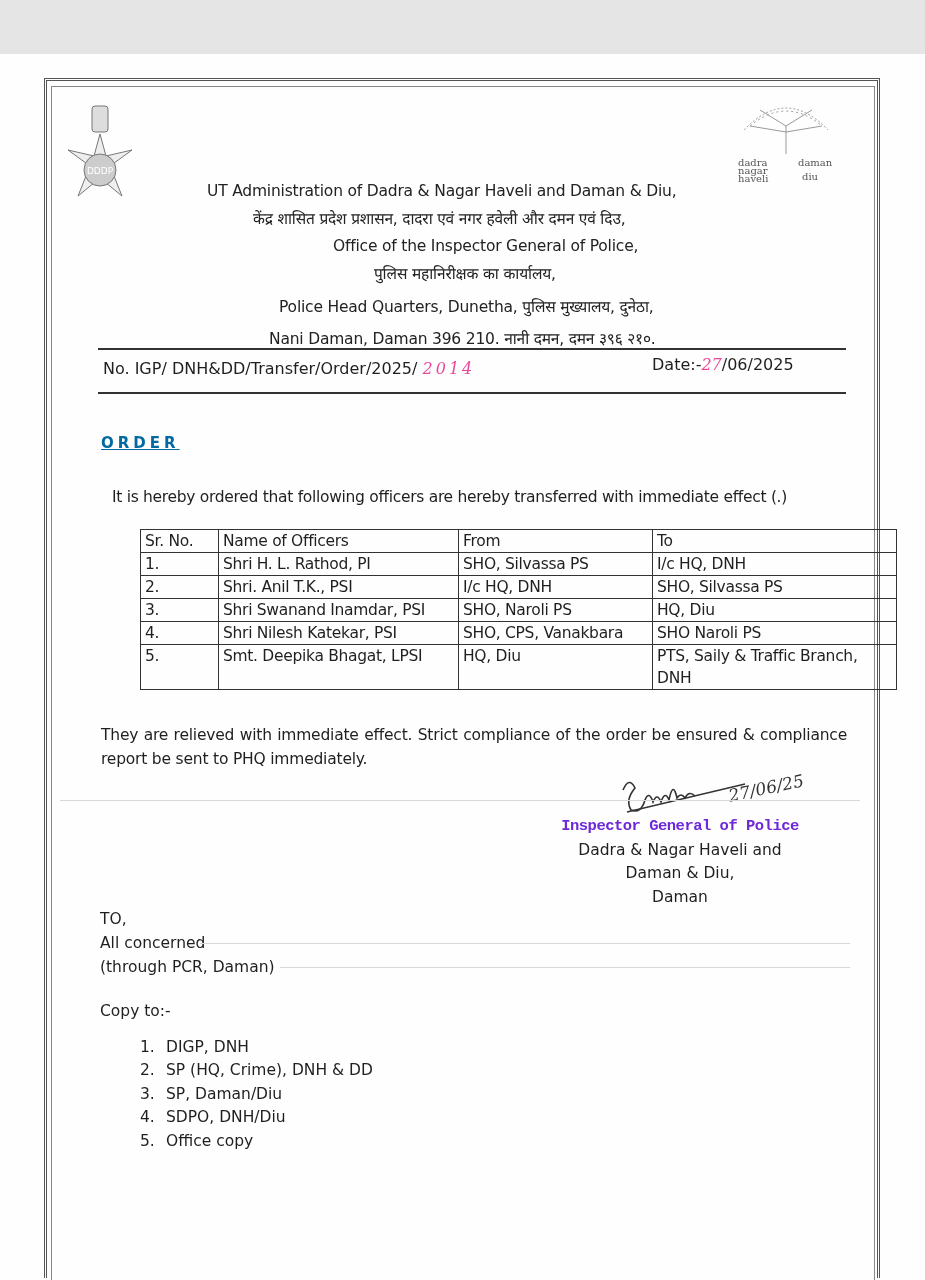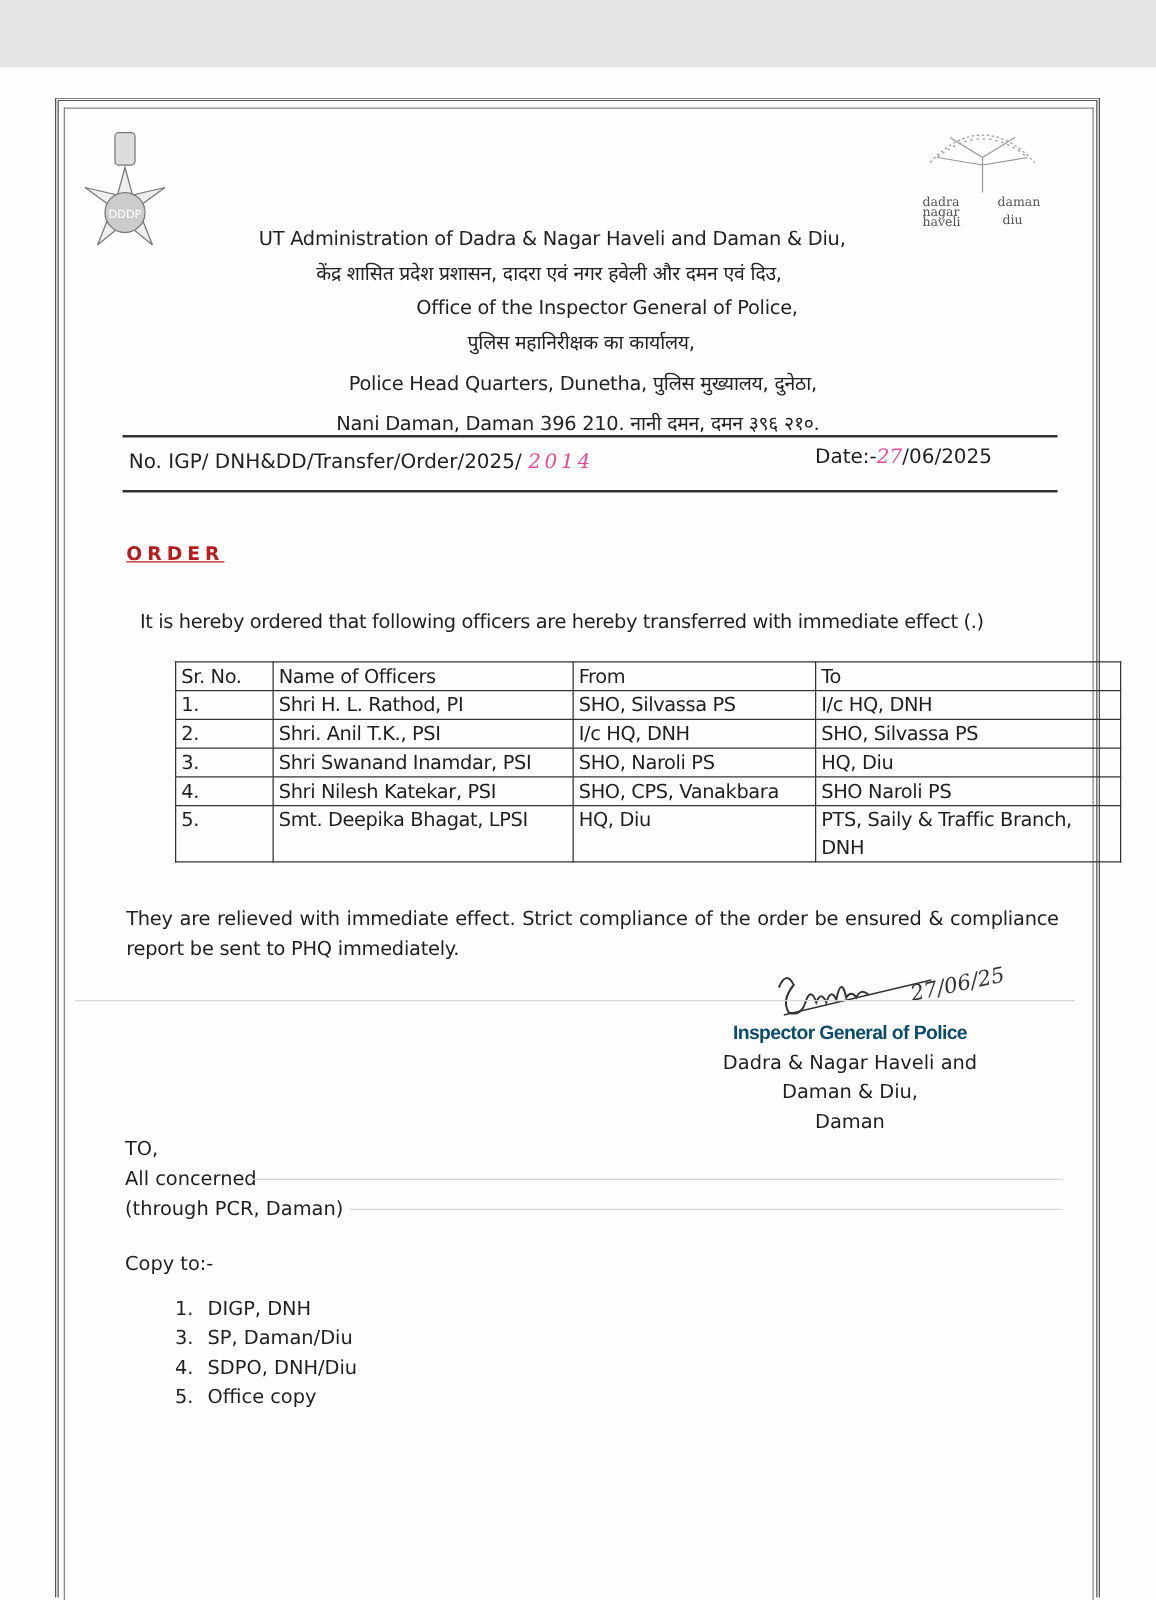--- a/index.html
+++ b/index.html
@@ -20,34 +20,34 @@
     border-left: 1px solid #888; border-right: 1px solid #888; border-top: 1px solid #888;
   }
   .emblem { position: absolute; left: 60px; top: 100px; width: 80px; height: 120px; }
   .ut-logo { position: absolute; left: 730px; top: 96px; width: 112px; height: 92px; }
   .ut-logo .t { position: absolute; font-family: "DejaVu Serif", serif; font-size: 10px; color: #555; line-height: 10px; }
   .hdr { position: absolute; font-size: 15.5px; color: #222; white-space: nowrap; letter-spacing: -0.2px; }
   .rule { position: absolute; left: 98px; width: 748px; background: #333; }
   .refno { position: absolute; left: 103px; top: 359px; font-size: 16px; }
   .hand { font-family: "DejaVu Serif", serif; font-style: italic; color: #ec4899; letter-spacing: 3px; }
   .date { position: absolute; left: 652px; top: 355px; font-size: 16px; }
-  .order-title { position: absolute; left: 101px; top: 434px; font-size: 15px; font-weight: bold; letter-spacing: 4px; text-decoration: underline; color: #b91c1c; }
+  .order-title { position: absolute; left: 101px; top: 434px; font-size: 15px; font-weight: bold; letter-spacing: 4px; text-decoration: underline; color: #0369a1; }
   .para { position: absolute; left: 112px; top: 488px; font-size: 15.5px; letter-spacing: -0.3px; }
   table.officers {
     position: absolute; left: 94px; top: 529px; width: 757px;
     border-collapse: collapse; font-size: 15.5px; letter-spacing: -0.3px; margin-left: 46px;
   }
   table.officers td, table.officers th {
     border: 1.5px solid #333; padding: 0 4px; text-align: left; font-weight: normal;
     vertical-align: top; line-height: 22px;
   }
   .relieved { position: absolute; left: 101px; top: 723px; width: 746px; font-size: 15.5px; line-height: 24px; text-align: justify; letter-spacing: -0.2px; }
   .sig { position: absolute; left: 615px; top: 770px; width: 210px; height: 50px; }
   .sig-block { position: absolute; left: 520px; top: 815px; width: 320px; text-align: center; font-size: 15.5px; line-height: 23.5px; }
-  .sig-title { font-family: Liberation Sans, sans-serif; font-weight: bold; font-size: 15.5px; color: #0c4a6e; letter-spacing: -0.5px; }
+  .sig-title { font-family: Liberation Mono, monospace; font-weight: bold; font-size: 15.5px; color: #6d28d9; letter-spacing: -0.5px; }
   .to-block { position: absolute; left: 100px; top: 907px; font-size: 15.5px; line-height: 24px; }
   .copy-block { position: absolute; left: 100px; top: 1000px; font-size: 15.5px; line-height: 23.5px; }
   .copy-list { margin: 12px; padding-left: 28px; list-style: none; }
   .copy-list li span.n { display: inline-block; width: 26px; }
   .faint { position: absolute; height: 1px; background: #d8d8d8; }
 </style>
 </head>
 <body>
 
 <div class="top-band"></div>
@@ -165,20 +165,21 @@
 <div class="to-block">
   <div>TO,</div>
   <div>All concerned</div>
   <div>(through PCR, Daman)</div>
 </div>
 
 <div class="copy-block">
   <div>Copy to:-</div>
   <ul class="copy-list">
     <li><span class="n">1.</span><span>DIGP, DNH</span></li>
+    <li><span class="n">2.</span><span>SP (HQ, Crime), DNH &amp; DD</span></li>
     <li><span class="n">3.</span><span>SP, Daman/Diu</span></li>
     <li><span class="n">4.</span><span>SDPO, DNH/Diu</span></li>
     <li><span class="n">5.</span><span>Office copy</span></li>
   </ul>
 </div>
 
 <div class="faint" style="left:60px;top:800px;width:800px;"></div>
 <div class="faint" style="left:200px;top:943px;width:650px;"></div>
 <div class="faint" style="left:280px;top:967px;width:570px;"></div>
 

